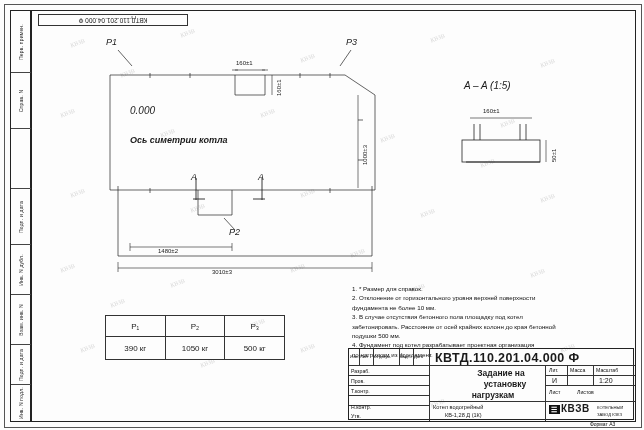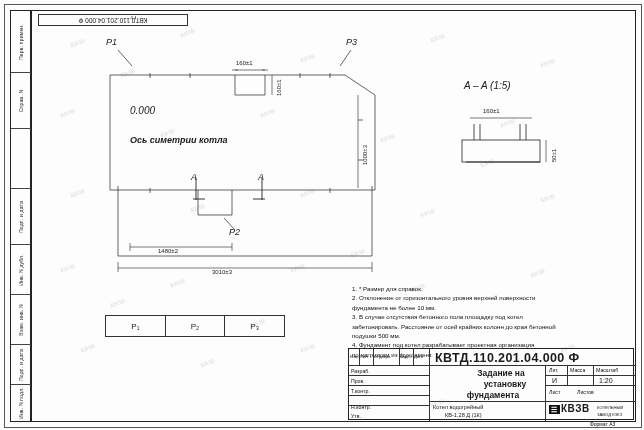--- a/index.html
+++ b/index.html
@@ -190,20 +190,25 @@
   <div class="dim" style="left:483px;top:108px;">160±1</div>
   <div class="vdim" style="left:551px;top:162px;">50±1</div>
 
   <table class="tbl" style="left:105px;top:315px;width:180px;">
     <tbody>
         <tr>
       <td style="width:60px;height:20px;">P₁</td>
       <td style="width:60px;">P₂</td>
       <td style="width:60px;">P₃</td>
     </tr>
+    <tr>
+      <td style="height:22px;">390 кг</td>
+      <td>1050 кг</td>
+      <td>500 кг</td>
+    </tr>
   </tbody>
     </table>
 
   <div class="notes" style="left:352px;top:284px;">
     <div>1. * Размер для справок.</div>
     <div>2. Отклонение от горизонтального уровня верхней поверхности</div>
     <div>фундамента не более 10 мм.</div>
     <div>3. В случае отсутствия бетонного пола площадку под котел</div>
     <div>забетонировать. Расстояние от осей крайних колонн до края бетонной</div>
     <div>подушки 500 мм.</div>
@@ -247,21 +252,21 @@
     <div class="st-t" style="left:221px;top:18px;">Масса</div>
     <div class="st-t" style="left:247px;top:18px;">Масштаб</div>
     <div class="st-t" style="left:203px;top:28px;font-size:7px;">И</div>
     <div class="st-t" style="left:250px;top:28px;font-size:7px;">1:20</div>
     <div class="st-t" style="left:200px;top:40px;">Лист</div>
     <div class="st-t" style="left:228px;top:40px;">Листов</div>
 
     <div class="bigcode" style="left:86px;top:2px;">КВТД.110.201.04.000  Ф</div>
     <div class="ttl" style="left:106px;top:19px;width:92px;">Задание на</div>
     <div class="ttl" style="left:110px;top:30px;width:92px;">установку</div>
-    <div class="ttl" style="left:98px;top:41px;width:92px;">фундамента</div>
+    <div class="ttl" style="left:98px;top:41px;width:92px;">нагрузкам</div>
     <div class="sub" style="left:84px;top:55px;">Котел водогрейный</div>
     <div class="sub" style="left:96px;top:63px;">КВ-1,28  Д (1К)</div>
 
     <div class="logo" style="left:200px;top:54px;"><span class="mark">☰</span><span>КВЗВ</span></div>
     <div class="st-t" style="left:248px;top:56px;font-size:4.2px;">КОТЕЛЬНЫЙ</div>
     <div class="st-t" style="left:248px;top:63px;font-size:4.2px;">ЗАВОД КЗКЗ</div>
   </div>
 
   <div class="st-t" style="left:590px;top:421px;font-size:5px;">Формат A3</div>
 

